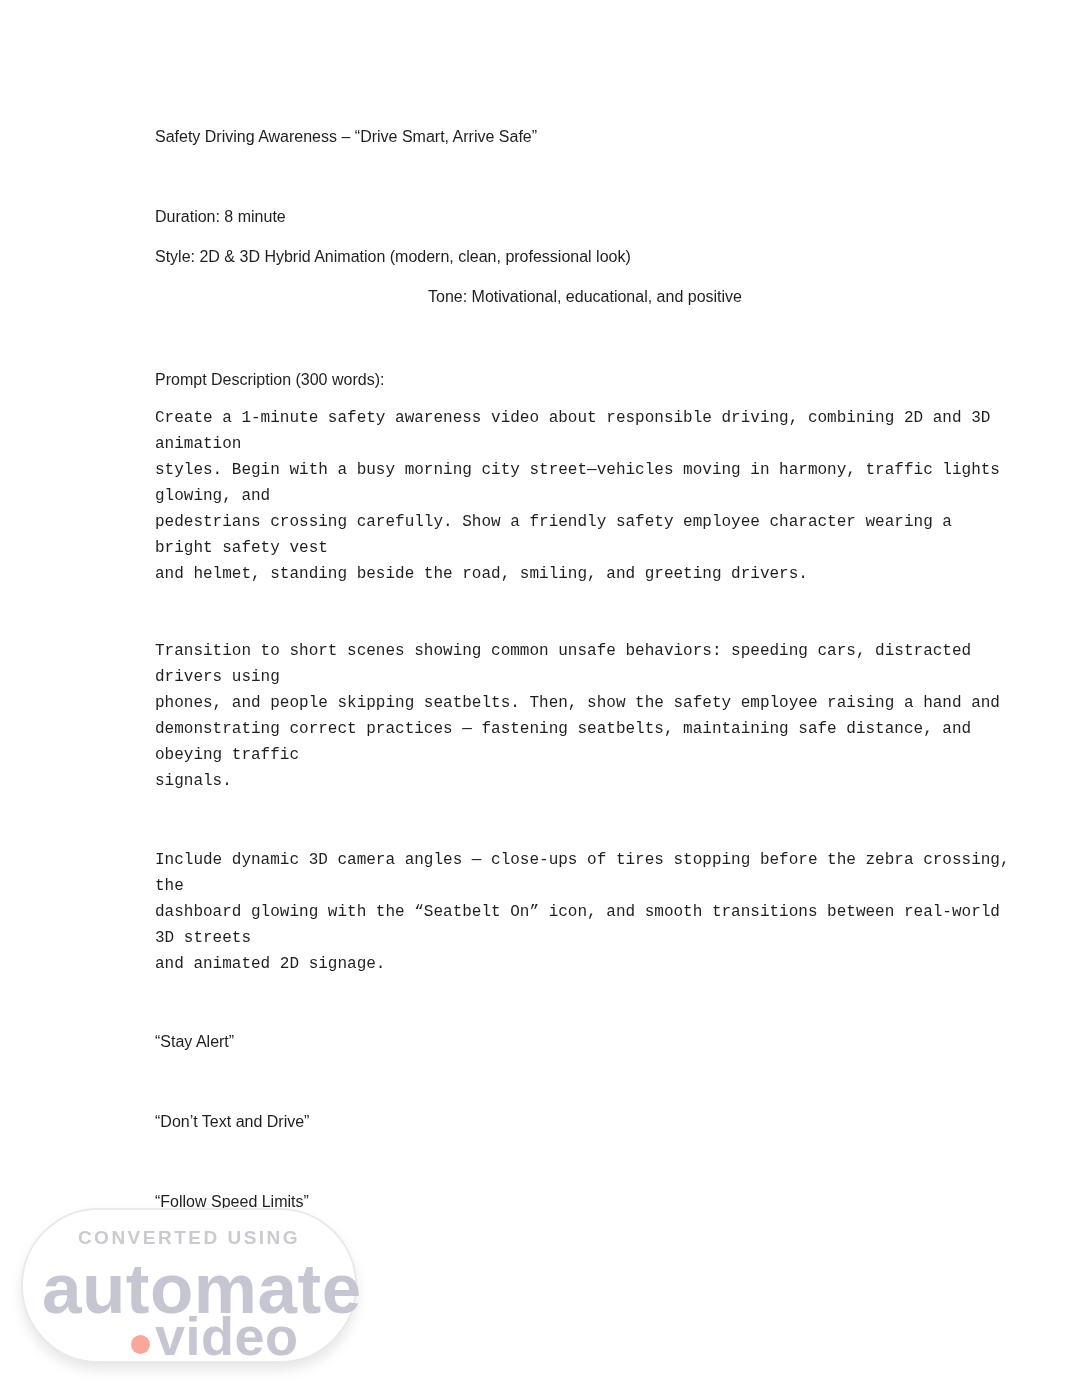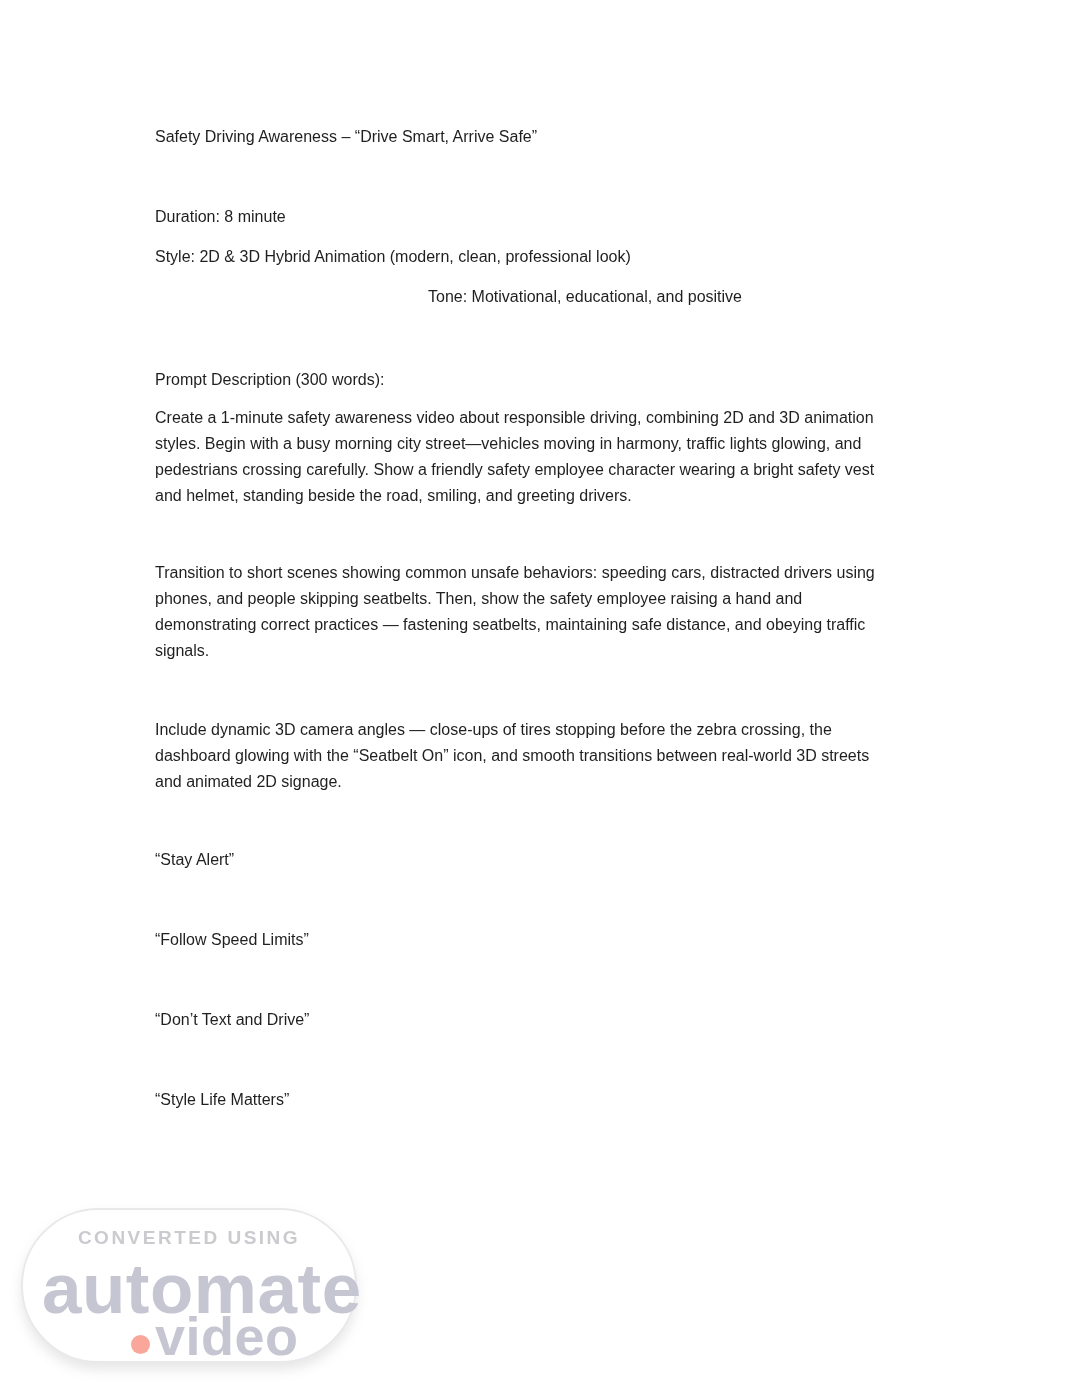--- a/index.html
+++ b/index.html
@@ -25,21 +25,21 @@
     font-size: 16px;
     line-height: 26px;
     color: #1f1f1f;
     margin-left: 28px;
   }
   .title { margin: 0; }
   .meta { margin-top: 54px; }
   .meta p { margin: 0 0 14px 0; }
   .meta p:last-child { margin-bottom: 0; text-align: center; }
   .heading-prompt { margin-top: 57px; }
-  .para { white-space: pre-line; }
+  .para { white-space: pre-line; font-family: Liberation Mono, monospace; }
   .para-1 { margin-top: 12px; }
   .para-2 { margin-top: 51px; }
   .para-3 { margin-top: 53px; }
   .overlays-heading { margin-top: 52px; }
   .overlay { margin-top: 54px; }
   .overlay-first { margin-top: 52px; }
 
   
   .watermark {
     position: absolute;
@@ -122,23 +122,23 @@
 demonstrating correct practices — fastening seatbelts, maintaining safe distance, and obeying traffic
 signals.</p>
 
     <p class="para para-3">Include dynamic 3D camera angles — close-ups of tires stopping before the zebra crossing, the
 dashboard glowing with the “Seatbelt On” icon, and smooth transitions between real-world 3D streets
 and animated 2D signage.</p>
 
 
     <p class="overlay overlay-first">“Stay Alert”</p>
 
+    <p class="overlay">“Don’t Text and Drive”</p>
+
     <p class="overlay">“Follow Speed Limits”</p>
-
-    <p class="overlay">“Don’t Text and Drive”</p>
 
     <p class="overlay">“Style Life Matters”</p>
 
   </div>
 
   <div class="watermark">
     <div class="wm-label">CONVERTED USING</div>
     <div class="wm-brand1">automate</div>
     <div class="wm-brand2">
       <span class="wm-dot">.</span><span>video</span>

